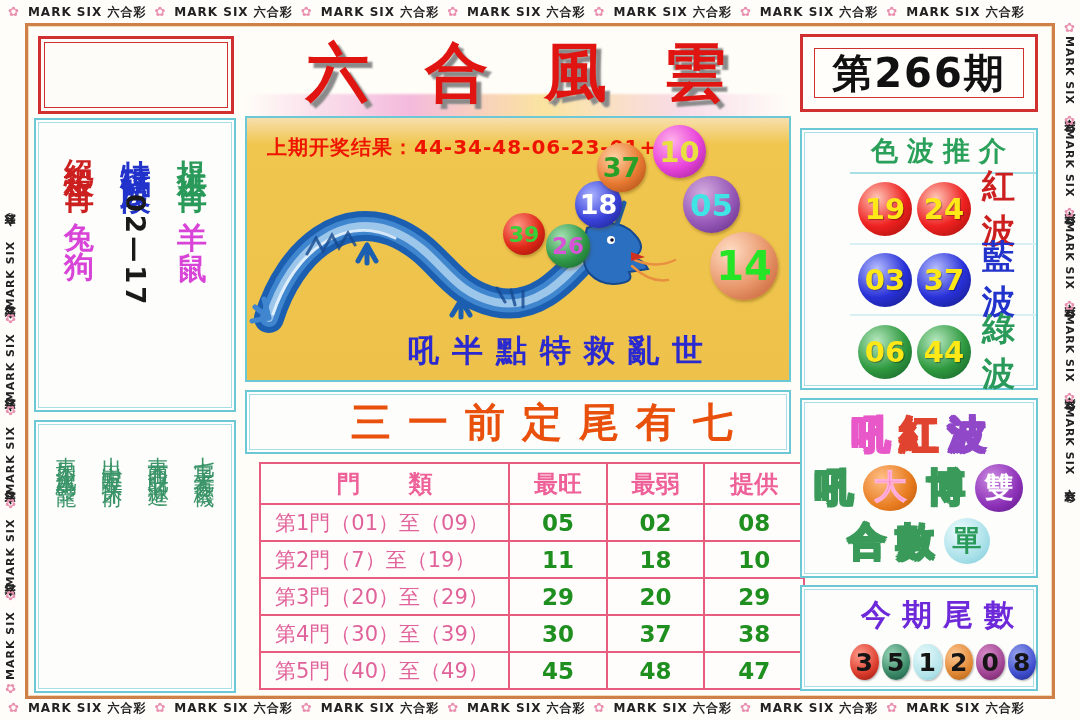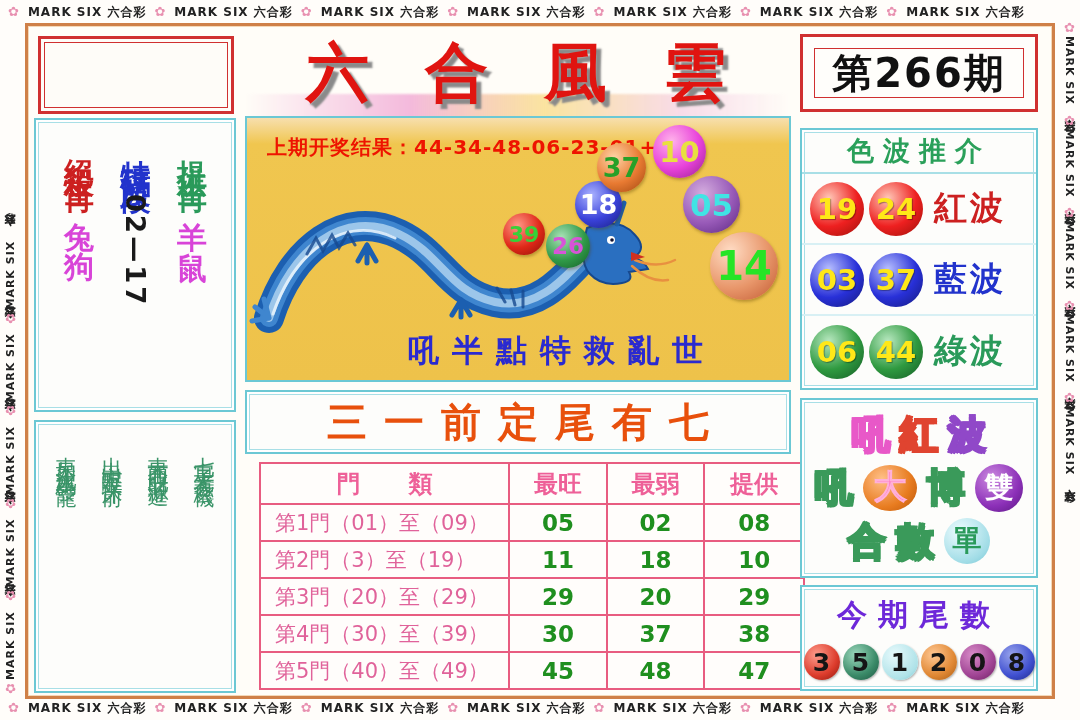--- a/index.html
+++ b/index.html
@@ -26,21 +26,21 @@
   .title span { letter-spacing:56px; margin-right:-56px; }
   .issue-box { position:absolute; left:800px; top:34px; width:238px; height:78px; border:3px solid #d03030; background:#fffefb; padding:11px; }
   .issue-box .inner { width:100%; height:100%; border:1px solid #d03030; display:flex; align-items:center; justify-content:center;
                       font-size:40px; font-weight:bold; color:#111; letter-spacing:2px; }
 
   .pink-blend { position:absolute; left:246px; top:94px; width:544px; height:24px;
                 background:linear-gradient(90deg, rgba(255,255,255,0), rgba(238,150,205,.65) 30%, rgba(250,225,150,.9) 55%, rgba(238,170,210,.4) 80%, rgba(255,255,255,0));
                 filter:blur(1px); }
 
   
-  .cyanbox { position:absolute; border:2px solid #6cc8d4; box-shadow:inset 0 0 0 2px #fff, inset 0 0 0 3px #a8dfe6; background:#fdfdfb; }
+  .cyanbox { position:absolute; border:2px solid #6cc8d4; box-shadow:inset 0 0 0 2px #fff, inset 0 0 0 3px #a8dfe6; background:#fdfdfb;padding-left:48px; }
   .lbox1 { left:34px; top:118px; width:202px; height:294px; display:flex; justify-content:space-between; padding:16px 22px; }
   .vcol { display:flex; flex-direction:column; align-items:center; }
   .vtitle { writing-mode:vertical-rl; text-orientation:upright; font-size:30px; font-weight:bold; letter-spacing:8px; }
   .vval  { writing-mode:vertical-rl; text-orientation:upright; font-size:30px; font-weight:bold; color:#d844d8; letter-spacing:30px; margin-top:30px; }
   .vnum  { writing-mode:vertical-rl; text-orientation:mixed; font-size:26px; font-weight:bold; color:#1a1a1a; letter-spacing:3px; margin-top:26px; }
   .c-red { color:#cc2020; } .c-blue { color:#2233cc; } .c-green { color:#2a9a5a; }
 
   .lbox2 { left:34px; top:420px; width:202px; height:273px; display:flex; justify-content:space-between; padding:18px 16px; }
   .pcol { writing-mode:vertical-rl; text-orientation:upright; font-size:21px; color:#3a9468; letter-spacing:5px; font-weight:500; }
 
@@ -209,21 +209,21 @@
     <td class="hd w3">最弱</td>
     <td class="hd w4">提供</td>
   </tr>
   <tr>
     <td class="lab">第1門（01）至（09）</td>
     <td class="val">05</td>
     <td class="val">02</td>
     <td class="val">08</td>
   </tr>
   <tr>
-    <td class="lab">第2門（3）至（19）</td>
+    <td class="lab">第2門（7）至（19）</td>
     <td class="val">11</td>
     <td class="val">18</td>
     <td class="val">10</td>
   </tr>
   <tr>
     <td class="lab">第3門（20）至（29）</td>
     <td class="val">29</td>
     <td class="val">20</td>
     <td class="val">29</td>
   </tr>

